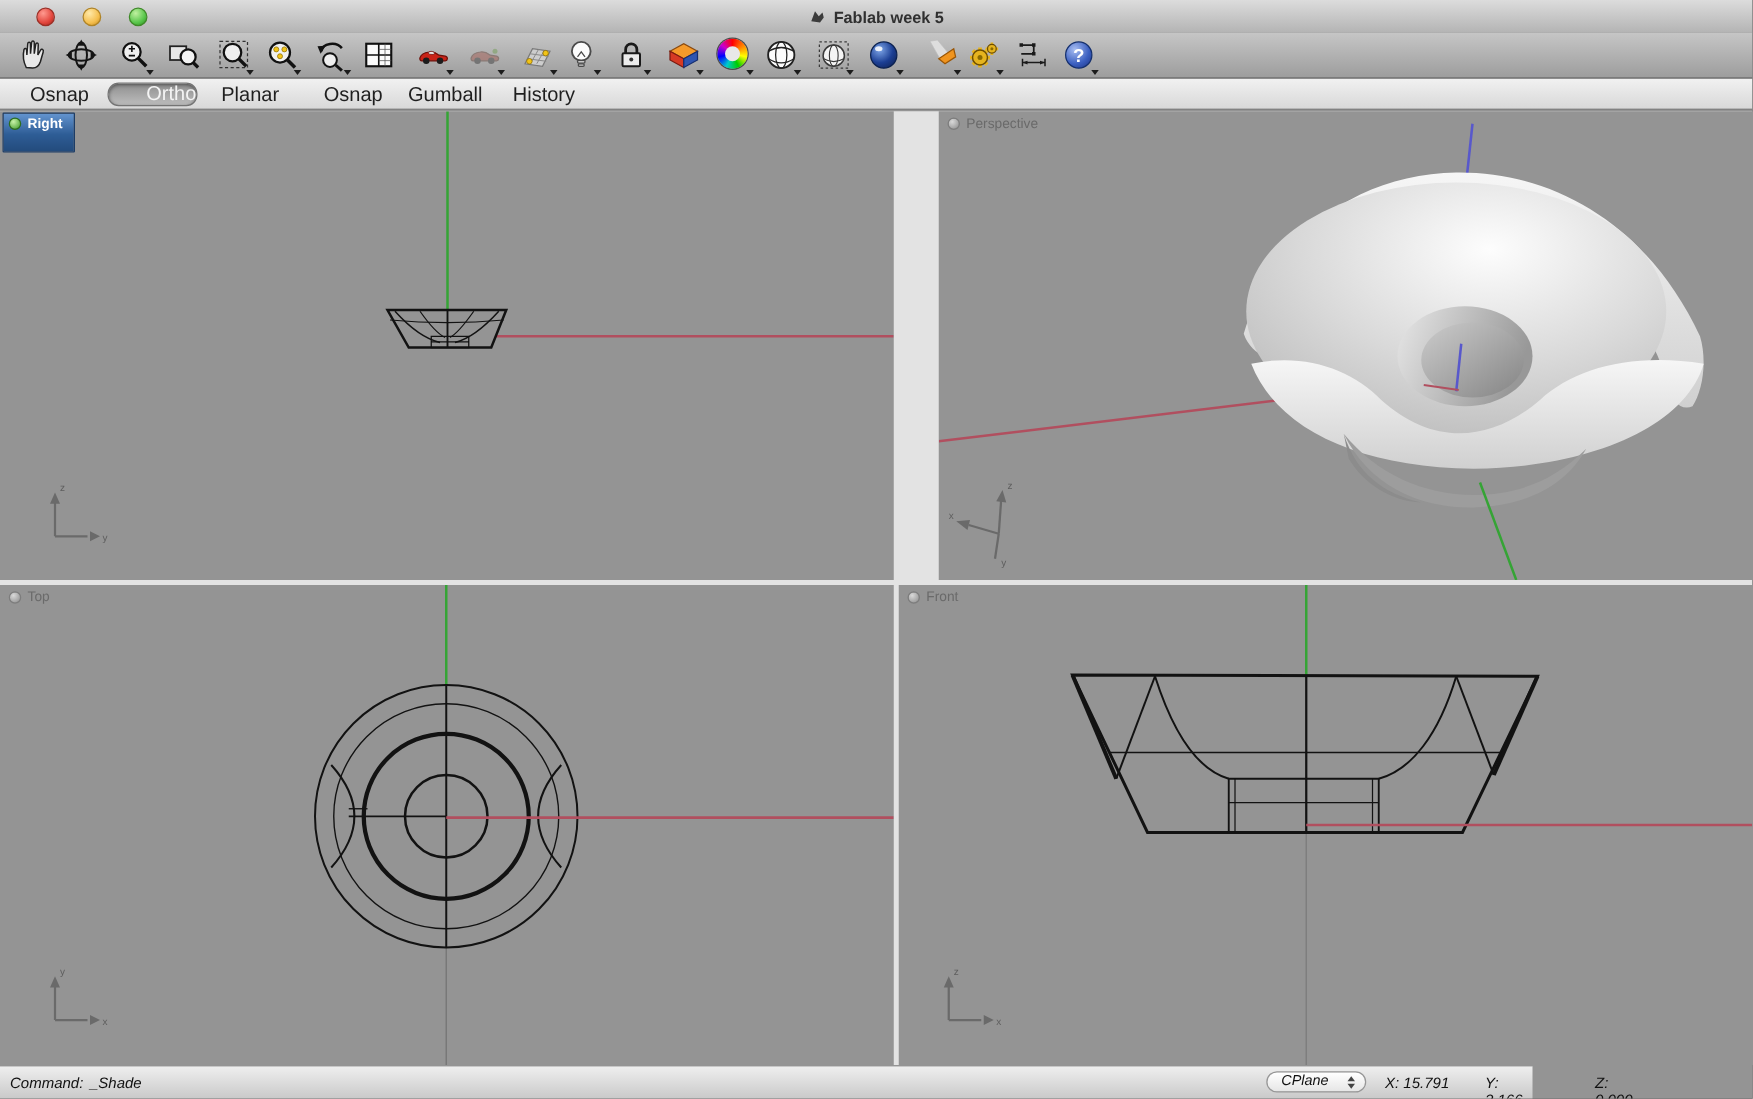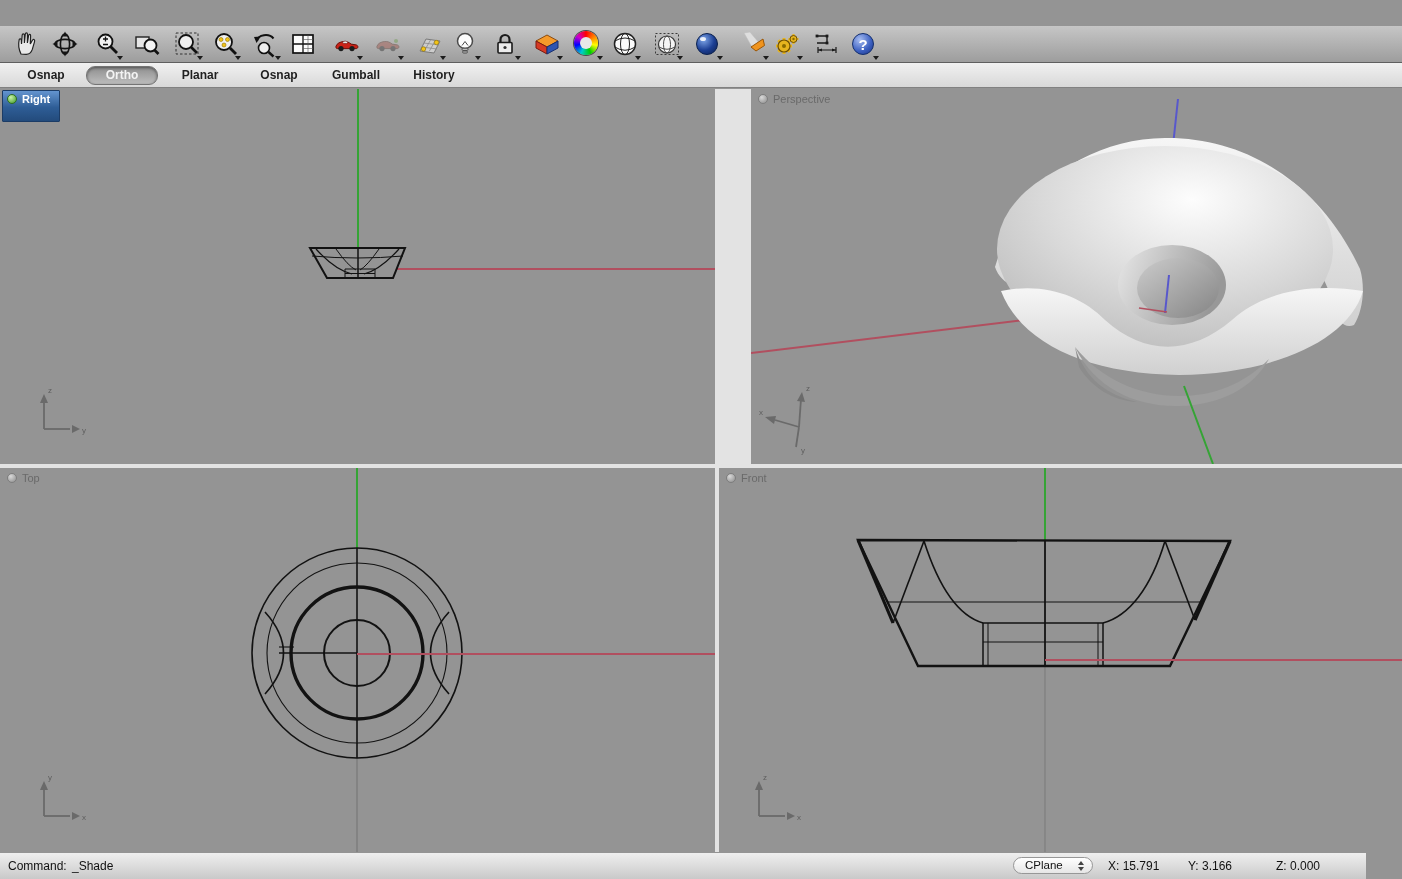--- a/index.html
+++ b/index.html
@@ -21,61 +21,72 @@
   .ticon{position:absolute;top:3px;width:36px;height:31px;}
   .ticon svg{position:absolute;left:4px;top:1px;}
   .ticon.dd::after{content:"";position:absolute;right:2px;bottom:0;
     border-left:3px solid transparent;border-right:3px solid transparent;border-top:4px solid #1c1c1c;}
   .cwheel{position:absolute;left:5px;top:2px;width:24px;height:24px;border-radius:50%;
     background:conic-gradient(#f00,#ff8000,#ff0,#0c0,#0cc,#00f,#c0c,#f00);box-shadow:0 0 0 1px #4a4a4a;}
   .cwheel::after{content:"";position:absolute;inset:6px;background:#e8e8e8;border-radius:50%;}
   
   .modebar{position:absolute;top:63px;left:0;width:1402px;height:25px;
     background:linear-gradient(#f1f1f1,#d8d8d8);border-bottom:1px solid #818181;box-sizing:border-box;}
-  .mode{position:absolute;top:5px;font-size:12px;font-weight:bold;color:#1f1f1f;text-align:center;cursor:default;}
+  .mode{position:absolute;top:5px;font-size:16px;font-weight:normal;color:#1f1f1f;text-align:right;cursor:default;}
   .mode.pill{top:3px;height:17px;line-height:17px;border-radius:9px;
     background:linear-gradient(#8f8f8f,#bdbdbd);border:1px solid #747474;color:#f4f4f4;
     box-shadow:inset 0 1px 3px rgba(0,0,0,.45);}
   
   .vparea{position:absolute;top:89px;left:0;width:1402px;height:763px;background:#e3e3e3;}
   .vp{position:absolute;background:#949494;overflow:hidden;}
   .vp svg{position:absolute;left:0;top:0;}
   .vp-right{left:0;top:0;width:715px;height:375px;}
   .vp-persp{left:719px;top:0;width:683px;height:375px;margin-left:32px;}
   .vp-top{left:0;top:379px;width:715px;height:384px;}
   .vp-front{left:719px;top:379px;width:824px;height:384px;}
   .vp-label{position:absolute;top:4px;left:7px;display:flex;align-items:center;gap:5px;
     font-size:11px;color:#6a6a6a;z-index:5;}
   .vp-label .dot{width:10px;height:10px;border-radius:50%;
     background:radial-gradient(circle at 35% 30%,#d9d9d9,#8b8b8b);border:1px solid #7d7d7d;box-sizing:border-box;}
   .vp-label.active{top:1px;left:2px;padding:2px 9px 16px 4px;
     background:linear-gradient(#6394cf,#2e5d96 55%,#234b7c);border:1px solid #1c3c66;
     color:#fff;font-weight:bold;border-radius:1px;}
   .vp-label.active .dot{background:radial-gradient(circle at 35% 30%,#c8f2a8,#3f9a28);border-color:#2e6e1c;}
   
-  .statusbar{position:absolute;top:852px;left:0;width:1366px;height:27px;
+  .statusbar{position:absolute;top:852px;left:0;width:1226px;height:27px;
     background:linear-gradient(#efefef,#c9c9c9);border-top:1px solid #949494;box-sizing:border-box;
-    font-size:12px;color:#111;}
+    font-size:12px;color:#111;font-style:italic;}
   .cmdlabel{position:absolute;left:8px;top:6px;}
   .cmdvalue{position:absolute;left:72px;top:6px;}
   .cplane{position:absolute;left:1013px;top:4px;width:80px;height:17px;box-sizing:border-box;
     background:linear-gradient(#ffffff,#e6e6e6);border:1px solid #979797;border-radius:9px;
     font-size:11.5px;line-height:15px;padding-left:11px;color:#111;}
   .cplane .arrows{position:absolute;right:7px;top:2px;width:7px;height:12px;}
   .cplane .arrows i{position:absolute;left:0;width:0;height:0;border-left:3.5px solid transparent;border-right:3.5px solid transparent;}
   .cplane .arrows .up{top:1px;border-bottom:4px solid #444;}
   .cplane .arrows .dn{bottom:1px;border-top:4px solid #444;}
   .coord{position:absolute;top:6px;}
   .cx{left:1108px;} .cy{left:1188px;} .cz{left:1276px;}
 </style>
 </head>
 <body>
 
 <div class="app">
 
+  <div class="titlebar">
+    <span class="tl red"></span>
+    <span class="tl yellow"></span>
+    <span class="tl green"></span>
+    <div class="title">
+      <svg width="14" height="14" viewBox="0 0 14 14">
+        <path d="M2 11 L5 3 L8 7 L11 4 L12 8 L9 12 Z" fill="#3c3c3c"></path>
+      </svg>
+      <span>Fablab week 5</span>
+    </div>
+  </div>
 
   <div class="toolbar">
 
     <div class="ticon" style="left:9px">
       <svg width="28" height="28" viewBox="0 0 28 28">
           <path d="M8 24 C6 20 5.2 14 6.2 9.6 C6.8 8.4 8.2 8.6 8.3 10.2 L8.5 14 L9.2 5 C9.3 3.4 11.3 3.4 11.3 5 L11.4 13 L12.3 4 C12.5 2.4 14.4 2.5 14.4 4.1 L14.4 13 L15.6 5.4 C15.9 3.9 17.7 4.1 17.6 5.7 L17.3 14 L19.4 10.2 C20.3 8.6 22.2 9.5 21.5 11.8 L19.3 19.4 C18.3 22.4 16.2 24.4 13.2 24.4 Z" fill="#e9e9e9" stroke="#222" stroke-width="1.2"></path>
         </svg>
     </div>
 
     <div class="ticon" style="left:47px">

